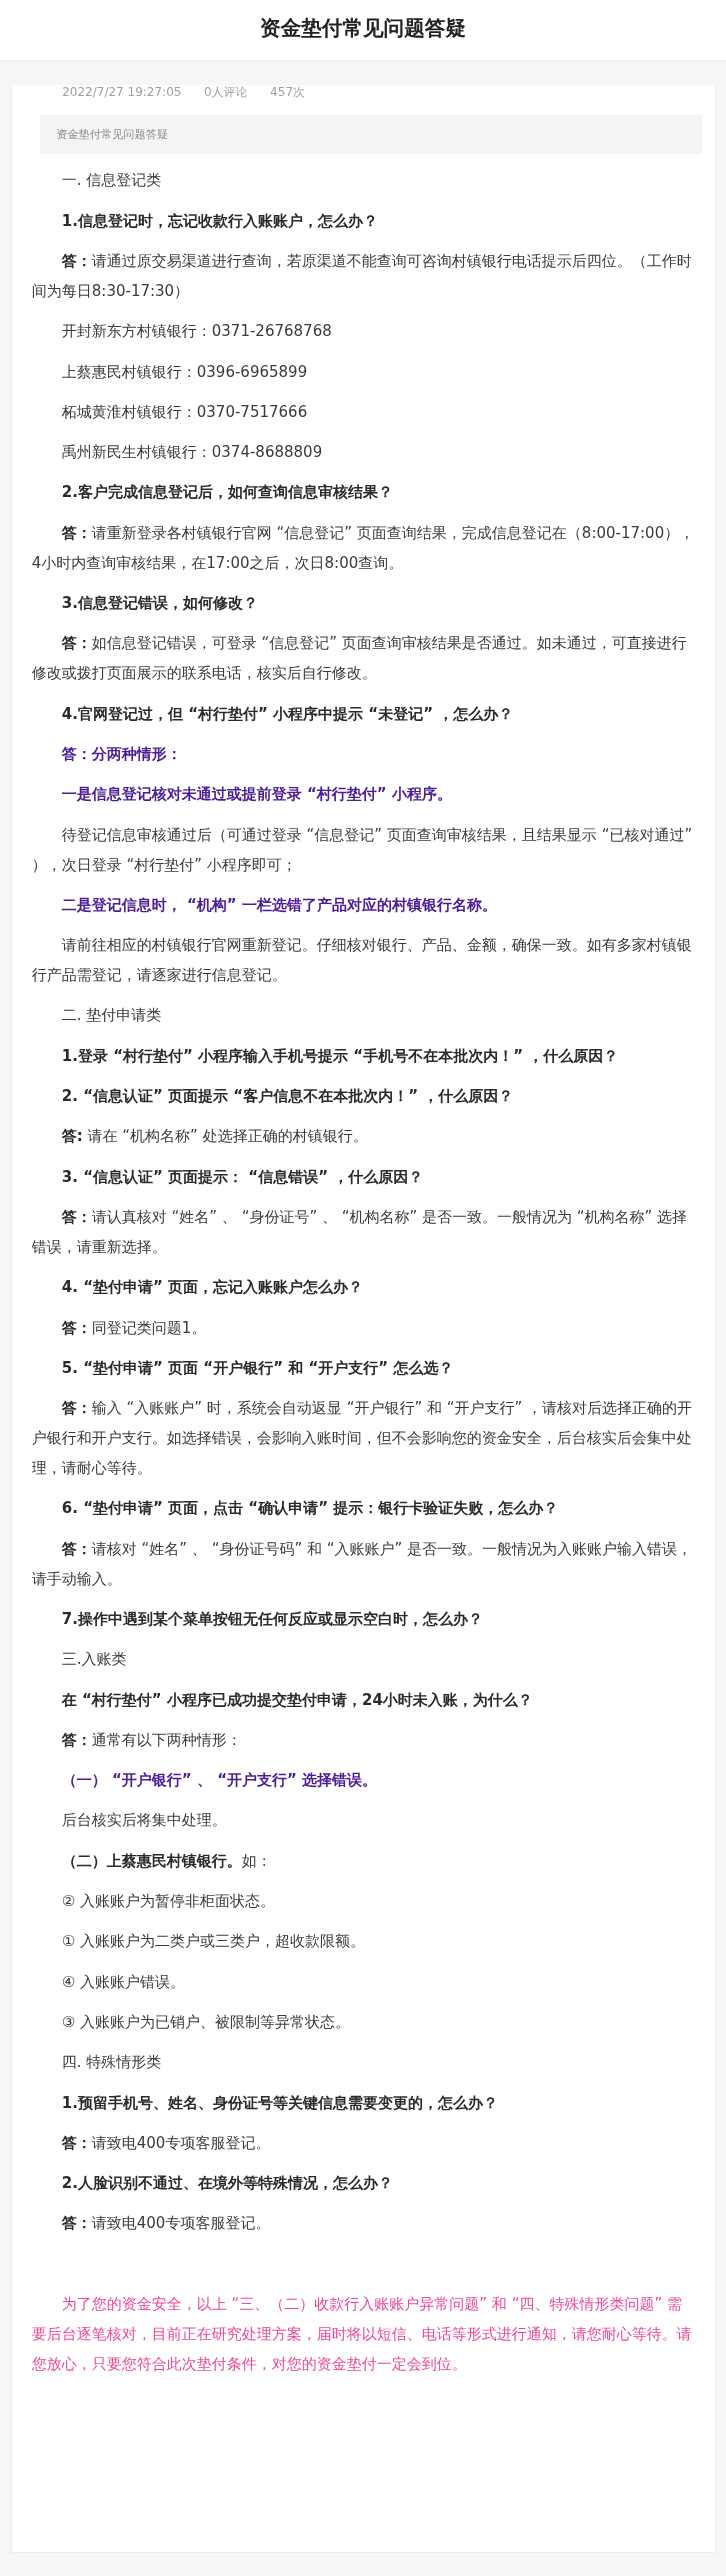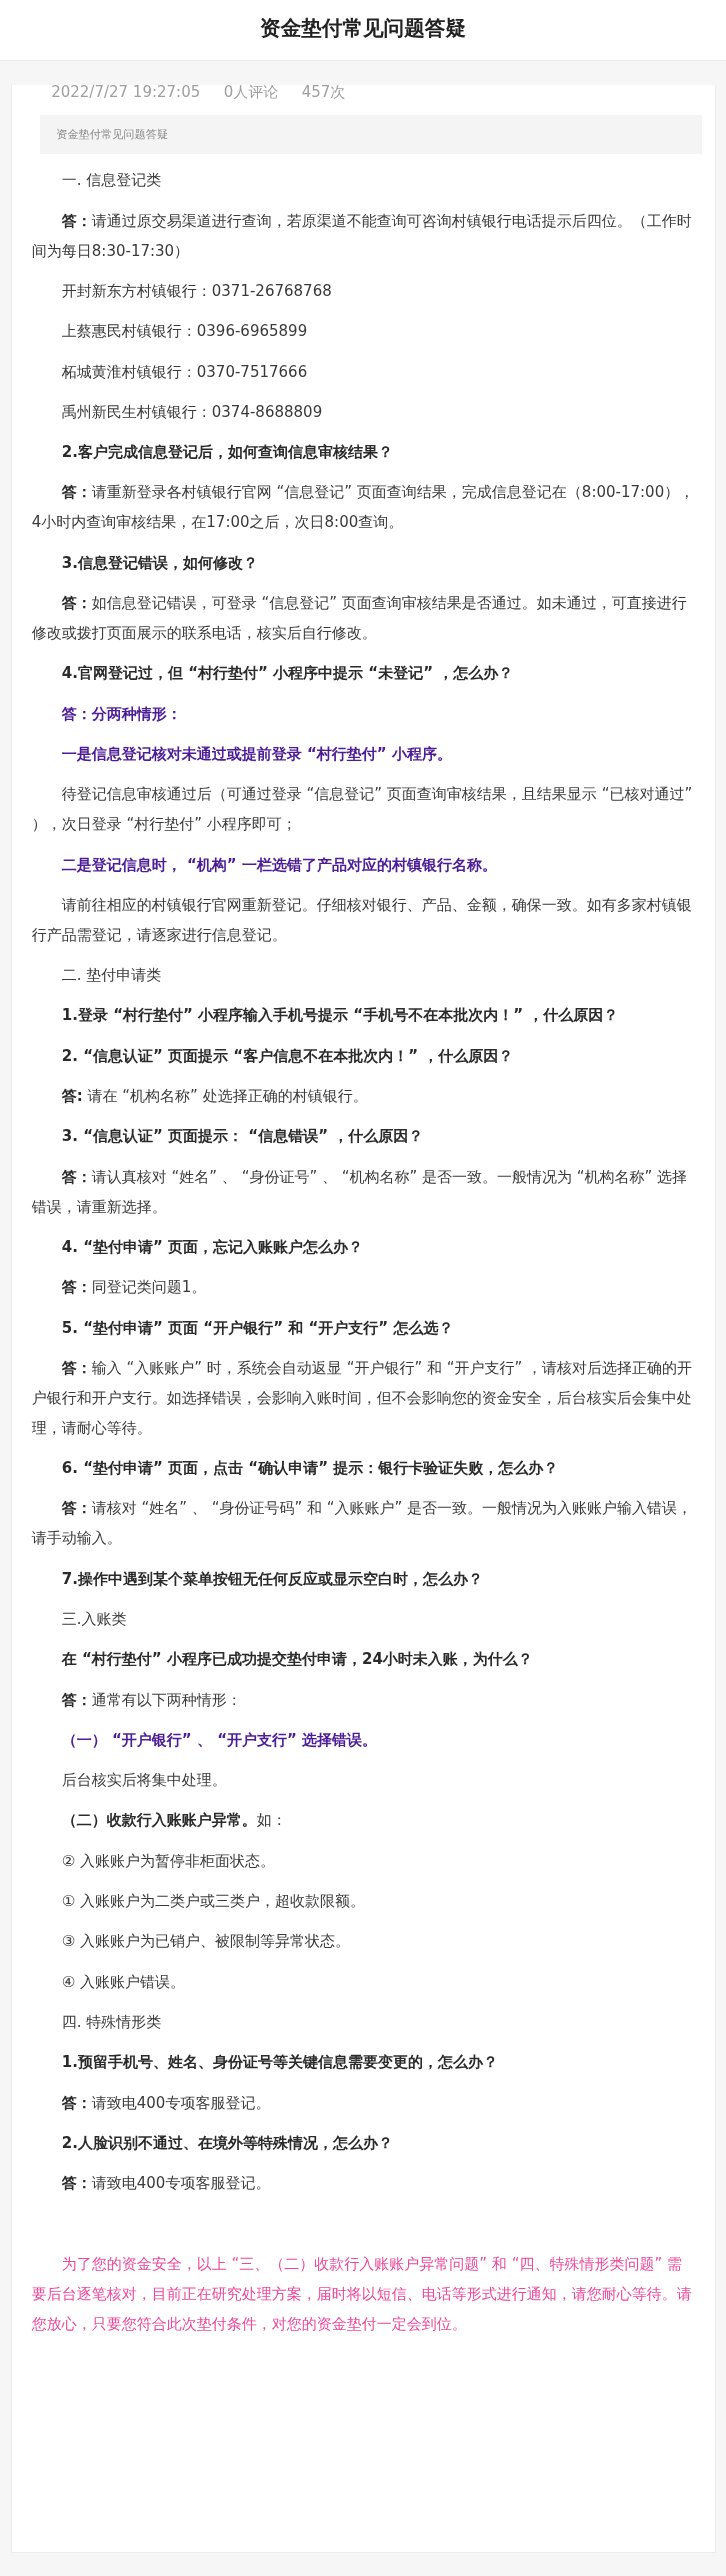--- a/index.html
+++ b/index.html
@@ -30,22 +30,22 @@
     background:#ffffff;
     border:0.9px solid #ececec;
     border-top:none;
     margin-left:11.2px;
     width:705px;
     box-sizing:border-box;
     padding-bottom:54px;
     min-height:2468px;
   }
   .meta{
-    margin:24px 0 0 39px;
-    font-size:15px;
+    margin:24px 0 0 50px;
+    font-size:12px;
     color:#9f9f9f;
     line-height:15px;
   }
   .meta span{margin-right:18.7px;}
   .summary{
     margin:15px 13px 0 28px;
     background:#f4f4f4;
     color:#8a8a8a;
     font-size:11.2px;
     line-height:11.2px;
@@ -85,20 +85,21 @@
     <span>0人评论</span>
     <span>457次</span>
   </div>
 
   <div class="summary">
     <span>资金垫付常见问题答疑</span>
   </div>
 
   <div class="content">
       <p class="p-section">一. 信息登记类</p>
+      <p class="p-question">1.信息登记时，忘记收款行入账账户，怎么办？</p>
       <p class="p-answer"><b>答：</b>请通过原交易渠道进行查询，若原渠道不能查询可咨询村镇银行电话提示后四位。（工作时间为每日8:30-17:30）</p>
       <p class="p-plain">开封新东方村镇银行：0371-26768768</p>
       <p class="p-plain">上蔡惠民村镇银行：0396-6965899</p>
       <p class="p-plain">柘城黄淮村镇银行：0370-7517666</p>
       <p class="p-plain">禹州新民生村镇银行：0374-8688809</p>
       <p class="p-question">2.客户完成信息登记后，如何查询信息审核结果？</p>
       <p class="p-answer"><b>答：</b>请重新登录各村镇银行官网 “信息登记” 页面查询结果，完成信息登记在（8:00-17:00）， 4小时内查询审核结果，在17:00之后，次日8:00查询。</p>
       <p class="p-question">3.信息登记错误，如何修改？</p>
       <p class="p-answer"><b>答：</b>如信息登记错误，可登录 “信息登记” 页面查询审核结果是否通过。如未通过，可直接进行修改或拨打页面展示的联系电话，核实后自行修改。</p>
       <p class="p-question">4.官网登记过，但 “村行垫付” 小程序中提示 “未登记” ，怎么办？</p>
@@ -118,25 +119,25 @@
       <p class="p-question">5. “垫付申请” 页面 “开户银行” 和 “开户支行” 怎么选？</p>
       <p class="p-answer"><b>答：</b>输入 “入账账户” 时，系统会自动返显 “开户银行” 和 “开户支行” ，请核对后选择正确的开户银行和开户支行。如选择错误，会影响入账时间，但不会影响您的资金安全，后台核实后会集中处理，请耐心等待。</p>
       <p class="p-question">6. “垫付申请” 页面，点击 “确认申请” 提示：银行卡验证失败，怎么办？</p>
       <p class="p-answer"><b>答：</b>请核对 “姓名” 、 “身份证号码” 和 “入账账户” 是否一致。一般情况为入账账户输入错误，请手动输入。</p>
       <p class="p-question">7.操作中遇到某个菜单按钮无任何反应或显示空白时，怎么办？</p>
       <p class="p-section">三.入账类</p>
       <p class="p-question">在 “村行垫付” 小程序已成功提交垫付申请，24小时未入账，为什么？</p>
       <p class="p-answer"><b>答：</b>通常有以下两种情形：</p>
       <p class="p-bold">（一） “开户银行” 、 “开户支行” 选择错误。</p>
       <p class="p-plain">后台核实后将集中处理。</p>
-      <p class="p-mixed"><b>（二）收款行入账账户异常。</b>如：</p>
+      <p class="p-mixed"><b>（二）上蔡惠民村镇银行。</b>如：</p>
       <p class="p-item">② 入账账户为暂停非柜面状态。</p>
       <p class="p-item">① 入账账户为二类户或三类户，超收款限额。</p>
+      <p class="p-item">④ 入账账户错误。</p>
       <p class="p-item">③ 入账账户为已销户、被限制等异常状态。</p>
-      <p class="p-item">④ 入账账户错误。</p>
       <p class="p-section">四. 特殊情形类</p>
       <p class="p-question">1.预留手机号、姓名、身份证号等关键信息需要变更的，怎么办？</p>
       <p class="p-answer"><b>答：</b>请致电400专项客服登记。</p>
       <p class="p-question">2.人脸识别不通过、在境外等特殊情况，怎么办？</p>
       <p class="p-answer"><b>答：</b>请致电400专项客服登记。</p>
       <p class="p-final">为了您的资金安全，以上 “三、（二）收款行入账账户异常问题” 和 “四、特殊情形类问题” 需要后台逐笔核对，目前正在研究处理方案，届时将以短信、电话等形式进行通知，请您耐心等待。请您放心，只要您符合此次垫付条件，对您的资金垫付一定会到位。</p>
     </div>
 </div>
 
 

